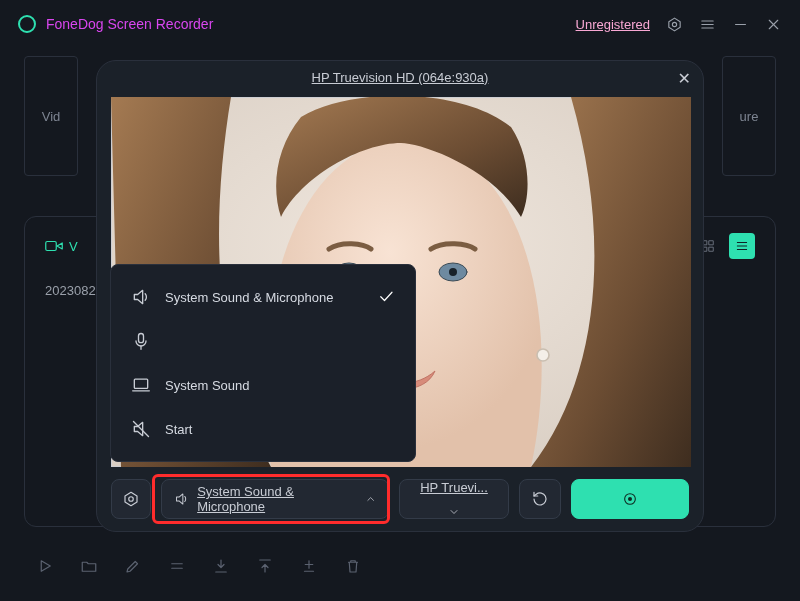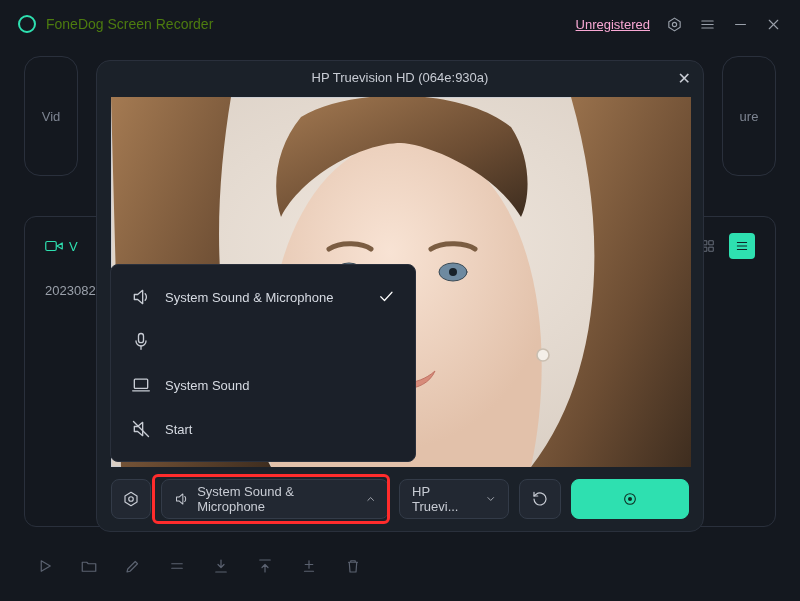--- a/index.html
+++ b/index.html
@@ -9,57 +9,57 @@
     font-family: -apple-system, "Segoe UI", Arial, sans-serif;
     color: #c8ccd4;
     overflow: hidden;
     position: relative;
     font-size: 13px;
   }
   .titlebar { display: flex; align-items: center; height: 48px; padding: 0 18px; }
   .logo-circle {
     width: 18px; height: 18px; border: 2px solid #2ee0b0; border-radius: 50%; margin-right: 10px;
   }
-  .title { color: #4d7c0f; font-size: 14px; flex: 1; }
+  .title { color: #d946ef; font-size: 14px; flex: 1; }
   .title-right { display: flex; align-items: center; gap: 16px; }
   .unregistered { color: #f9a8d4; text-decoration: underline; font-size: 13px; }
   .tb-icon { width: 17px; height: 17px; color: #9aa0aa; display:flex; align-items:center; justify-content:center; cursor:pointer; }
 
   .bg-row { display:flex; justify-content:space-between; padding: 8px 24px 0; }
-  .bg-tile { width:54px; height:120px; border:1px solid #2a303c; border-radius:16px; display:flex; align-items:center; justify-content:center; color:#7d8491; }
+  .bg-tile { width:54px; height:120px; border:1px solid #2a303c; border-radius:4px; display:flex; align-items:center; justify-content:center; color:#7d8491; }
   .bg-main { position:absolute; left:24px; right:24px; top:216px; bottom:74px; border:1px solid #2a303c; border-radius:12px; padding:16px 20px; }
   .tab-row { display:flex; align-items:center; justify-content:space-between; }
   .tab-left { display:flex; align-items:center; gap:6px; color:#2ee0b0; }
   .views { display:flex; gap:8px; }
   .view-btn { width:26px; height:26px; border-radius:4px; display:flex; align-items:center; justify-content:center; }
   .view-btn.active { background:#2ee0b0; color:#0d131a; }
   .date-row { color:#9aa0aa; padding-top:24px; }
 
   .toolbar { position:absolute; left:36px; bottom:26px; display:flex; gap:26px; color:#5b6270; }
   .tool-icon { width:18px; height:18px; cursor:pointer; }
 
   .modal {
     position:absolute; left:96px; top:60px; width:608px;
-    background:#1b2129; border:1px solid #2a303c; border-radius:14px;
-    display:flex; flex-direction:column;
+    background:#1b2129; border:1px solid #2a303c; border-radius:20px;
+    display:flex; flex-direction:column;text-decoration:underline;
   }
   .modal-head { display:flex; align-items:center; justify-content:center; height:32px; position:relative; color:#c8ccd4; font-size:13px; }
   .modal-close { position:absolute; right:12px; top:8px; color:#c8ccd4; cursor:pointer; font-size:16px; }
   .preview { margin: 4px 14px 0; width:580px; height:370px; background:#11151c; position:relative; overflow:hidden; }
   .preview svg { width:100%; height:100%; display:block; }
 
   .modal-foot { display:flex; align-items:center; gap:10px; padding:12px 14px; }
   .ft-btn {
     height:40px; display:flex; align-items:center; justify-content:center;
     background:#222832; border:1px solid #333b48; border-radius:8px; color:#c8ccd4;
     font-size:13px; cursor:pointer; gap:8px; padding:0 12px;
   }
   .ft-gear { width:40px; padding:0; }
   .ft-audio { width:228px; justify-content:flex-start; }
-  .ft-cam { width:110px; justify-content:space-between; }
+  .ft-cam { width:110px; justify-content:space-between;flex-direction:column; }
   .ft-rewind { width:42px; padding:0; }
   .ft-start {
     flex:1; background:#2ee0b0; border-color:#2ee0b0; color:#0d2a20; font-weight:600;
     justify-content:center;
   }
   .redbox { position:absolute; border:3px solid #ff2c2c; border-radius:6px; pointer-events:none; }
 
   .dropdown {
     position:absolute; left:110px; top:264px; width:306px;
     background:#1b2029; border:1px solid #2a303c; border-radius:8px;

